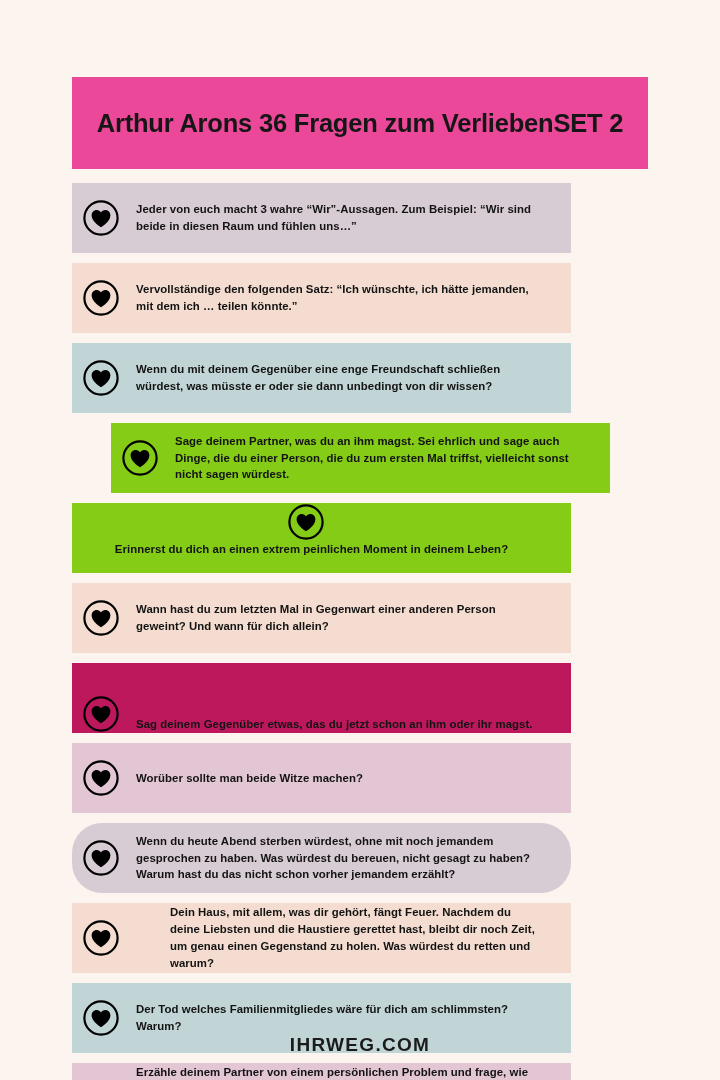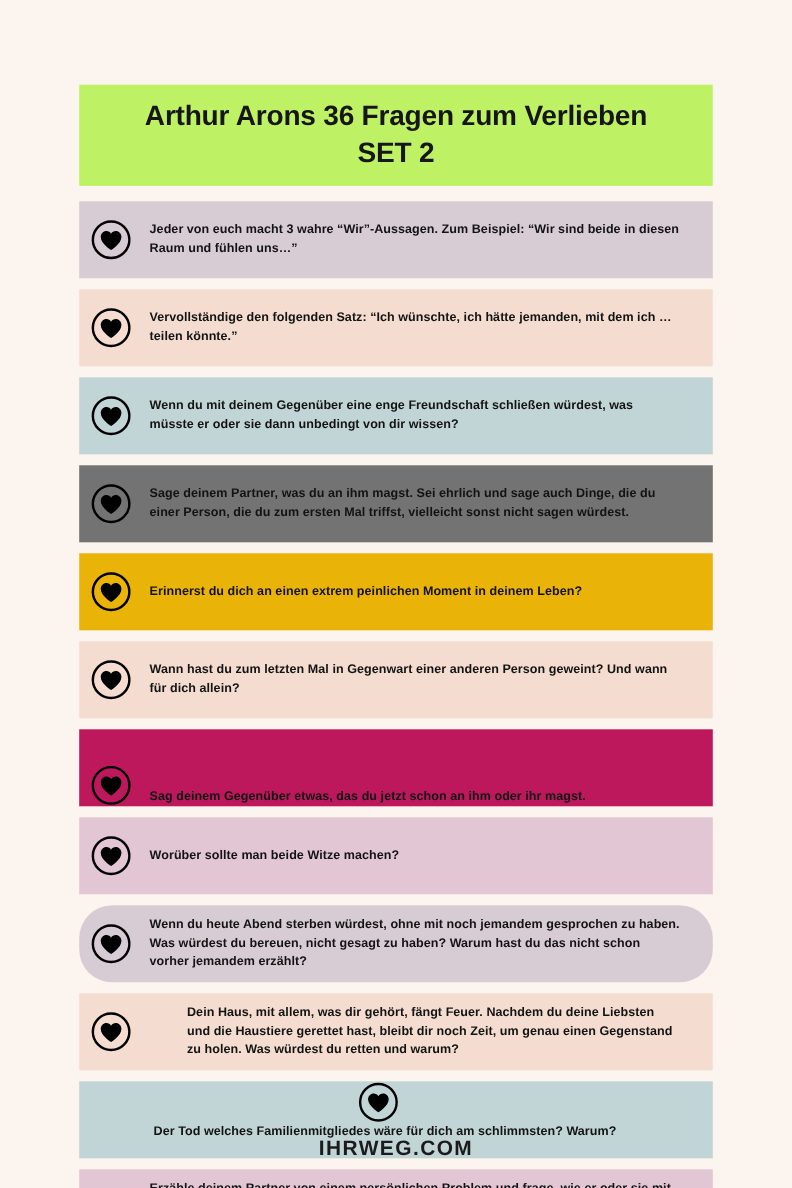--- a/index.html
+++ b/index.html
@@ -21,23 +21,23 @@
     box-sizing: border-box;
     padding: 0;
   }
   
   .header-band {
     position: absolute;
     left: 72px;
     top: 77px;
     width: 576px;
     height: 92px;
-    background: #bef264;
-    display: flex;
-    flex-direction: column;
+    background: #ec4899;
+    display: flex;
+    flex-direction: row;
     align-items: center;
     justify-content: center;
     text-align: center;
   }
   .header-line {
     font-size: 25.5px;
     font-weight: 700;
     color: #161616;
     letter-spacing: -0.2px;
     line-height: 1.28;
@@ -48,21 +48,21 @@
     position: absolute;
     left: 72px;
     top: 183px;
     width: 576px;
     display: flex;
     flex-direction: column;
     gap: 10px;
   }
   .row {
     position: relative;
-    width: 576px;
+    width: 499px;
     height: 70px;
     display: flex;
     align-items: center;
     box-sizing: border-box;
     padding-left: 10px;
     padding-right: 26px;
   }
   .heart-badge {
     flex: 0 0 auto;
     width: 38px;
@@ -129,30 +129,30 @@
       </div>
       <div class="row" style="background: rgb(194, 213, 214);">
         <div class="heart-badge">
           <svg viewBox="0 0 38 38" xmlns="http://www.w3.org/2000/svg" aria-hidden="true">
             <circle cx="19" cy="19" r="16.6" fill="none" stroke="#000000" stroke-width="2.2"></circle>
             <path d="M19 28.2 C19 28.2 9.6 22.6 9.6 16.4 C9.6 13.2 12.0 11.0 14.7 11.0 C16.6 11.0 18.2 12.0 19 13.5 C19.8 12.0 21.4 11.0 23.3 11.0 C26.0 11.0 28.4 13.2 28.4 16.4 C28.4 22.6 19 28.2 19 28.2 Z" fill="#000000"></path>
           </svg>
         </div>
         <div class="row-text">Wenn du mit deinem Gegenüber eine enge Freundschaft schließen würdest, was müsste er oder sie dann unbedingt von dir wissen?</div>
       </div>
-      <div class="row" style="background: #737373;">
+      <div class="row" style="background: #84cc16; margin-left: 39px;">
         <div class="heart-badge">
           <svg viewBox="0 0 38 38" xmlns="http://www.w3.org/2000/svg" aria-hidden="true">
             <circle cx="19" cy="19" r="16.6" fill="none" stroke="#000000" stroke-width="2.2"></circle>
             <path d="M19 28.2 C19 28.2 9.6 22.6 9.6 16.4 C9.6 13.2 12.0 11.0 14.7 11.0 C16.6 11.0 18.2 12.0 19 13.5 C19.8 12.0 21.4 11.0 23.3 11.0 C26.0 11.0 28.4 13.2 28.4 16.4 C28.4 22.6 19 28.2 19 28.2 Z" fill="#000000"></path>
           </svg>
         </div>
         <div class="row-text">Sage deinem Partner, was du an ihm magst. Sei ehrlich und sage auch Dinge, die du einer Person, die du zum ersten Mal triffst, vielleicht sonst nicht sagen würdest.</div>
       </div>
-      <div class="row" style="background: #eab308;">
+      <div class="row" style="background: #84cc16; flex-direction: column;">
         <div class="heart-badge">
           <svg viewBox="0 0 38 38" xmlns="http://www.w3.org/2000/svg" aria-hidden="true">
             <circle cx="19" cy="19" r="16.6" fill="none" stroke="#000000" stroke-width="2.2"></circle>
             <path d="M19 28.2 C19 28.2 9.6 22.6 9.6 16.4 C9.6 13.2 12.0 11.0 14.7 11.0 C16.6 11.0 18.2 12.0 19 13.5 C19.8 12.0 21.4 11.0 23.3 11.0 C26.0 11.0 28.4 13.2 28.4 16.4 C28.4 22.6 19 28.2 19 28.2 Z" fill="#000000"></path>
           </svg>
         </div>
         <div class="row-text">Erinnerst du dich an einen extrem peinlichen Moment in deinem Leben?</div>
       </div>
       <div class="row" style="background: rgb(244, 221, 208);">
         <div class="heart-badge">
@@ -192,21 +192,21 @@
       </div>
       <div class="row" style="background: rgb(244, 221, 208); gap: 34px;">
         <div class="heart-badge">
           <svg viewBox="0 0 38 38" xmlns="http://www.w3.org/2000/svg" aria-hidden="true">
             <circle cx="19" cy="19" r="16.6" fill="none" stroke="#000000" stroke-width="2.2"></circle>
             <path d="M19 28.2 C19 28.2 9.6 22.6 9.6 16.4 C9.6 13.2 12.0 11.0 14.7 11.0 C16.6 11.0 18.2 12.0 19 13.5 C19.8 12.0 21.4 11.0 23.3 11.0 C26.0 11.0 28.4 13.2 28.4 16.4 C28.4 22.6 19 28.2 19 28.2 Z" fill="#000000"></path>
           </svg>
         </div>
         <div class="row-text">Dein Haus, mit allem, was dir gehört, fängt Feuer. Nachdem du deine Liebsten und die Haustiere gerettet hast, bleibt dir noch Zeit, um genau einen Gegenstand zu holen. Was würdest du retten und warum?</div>
       </div>
-      <div class="row" style="background: rgb(194, 213, 214); flex-direction: column;">
+      <div class="row" style="background: rgb(194, 213, 214);">
         <div class="heart-badge">
           <svg viewBox="0 0 38 38" xmlns="http://www.w3.org/2000/svg" aria-hidden="true">
             <circle cx="19" cy="19" r="16.6" fill="none" stroke="#000000" stroke-width="2.2"></circle>
             <path d="M19 28.2 C19 28.2 9.6 22.6 9.6 16.4 C9.6 13.2 12.0 11.0 14.7 11.0 C16.6 11.0 18.2 12.0 19 13.5 C19.8 12.0 21.4 11.0 23.3 11.0 C26.0 11.0 28.4 13.2 28.4 16.4 C28.4 22.6 19 28.2 19 28.2 Z" fill="#000000"></path>
           </svg>
         </div>
         <div class="row-text">Der Tod welches Familienmitgliedes wäre für dich am schlimmsten? Warum?</div>
       </div>
       <div class="row" style="background: rgb(227, 198, 212);">
         <div class="heart-badge">

